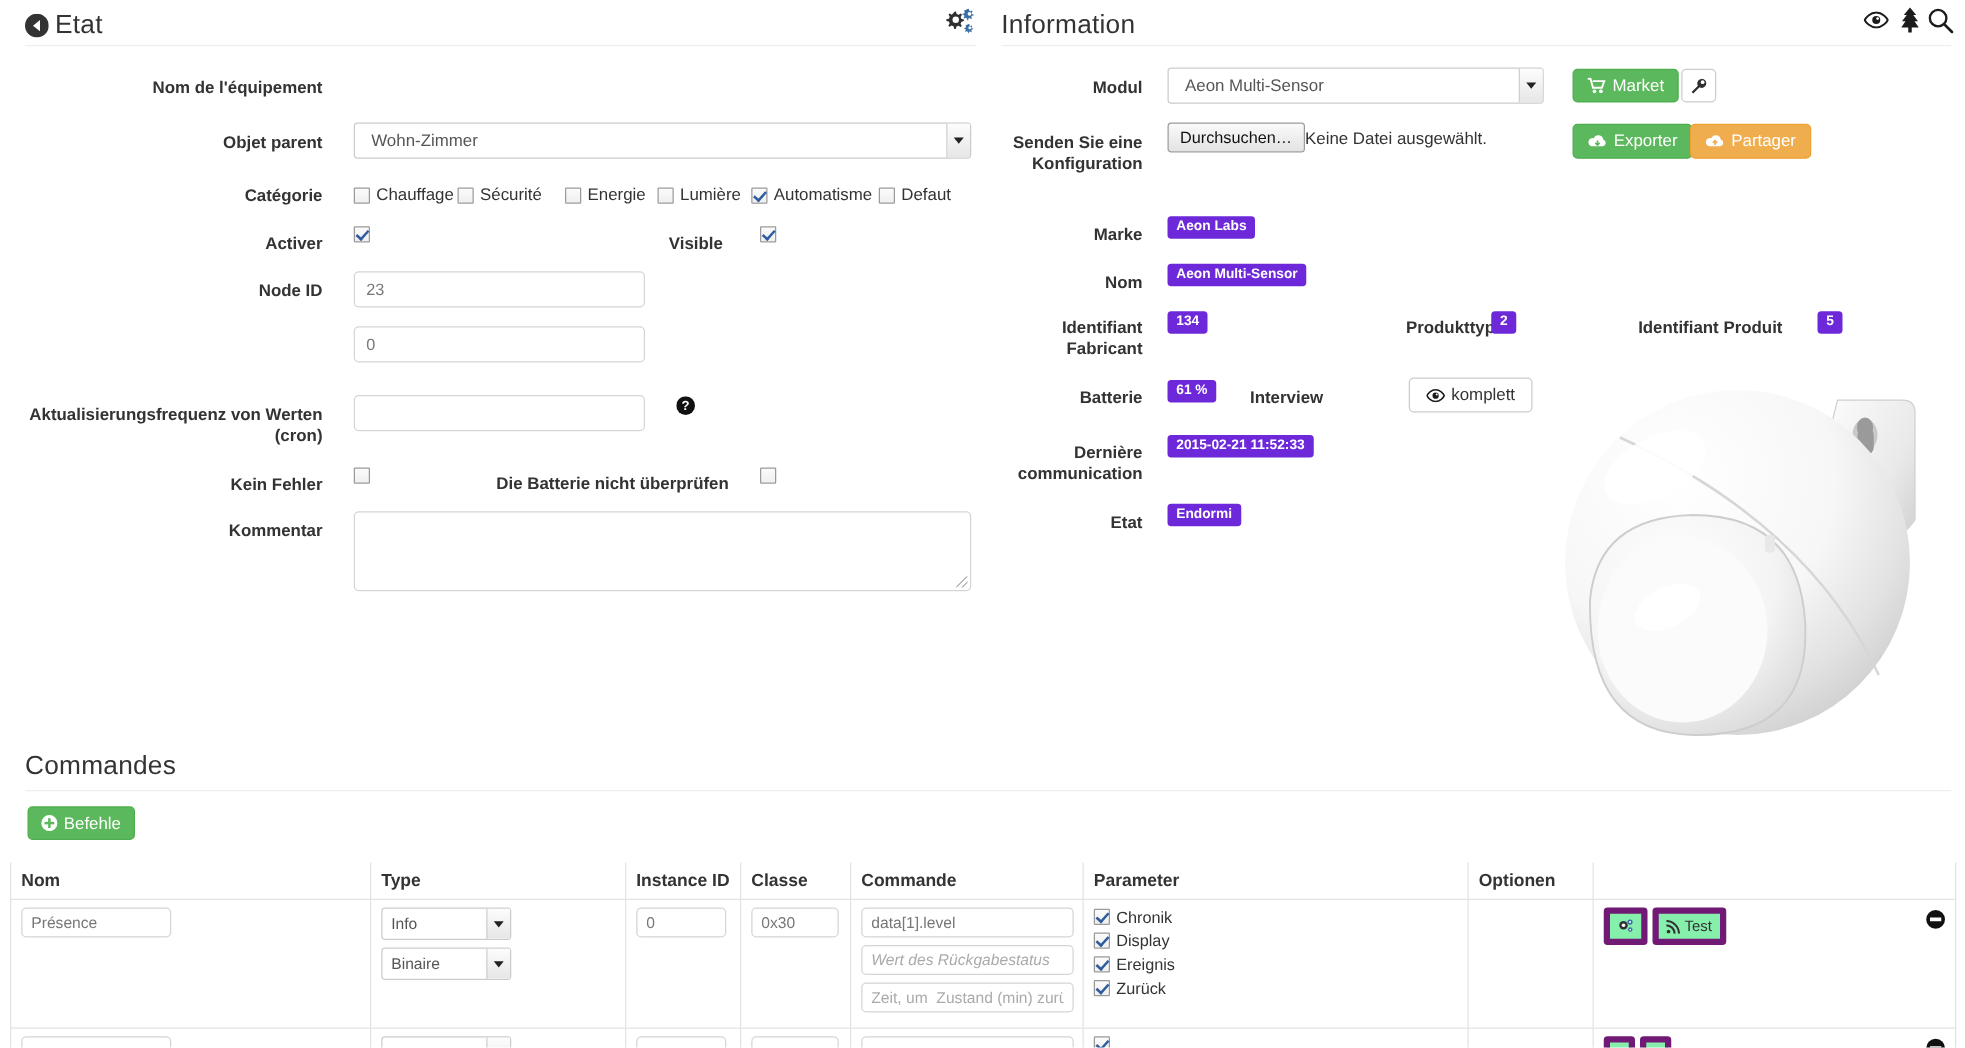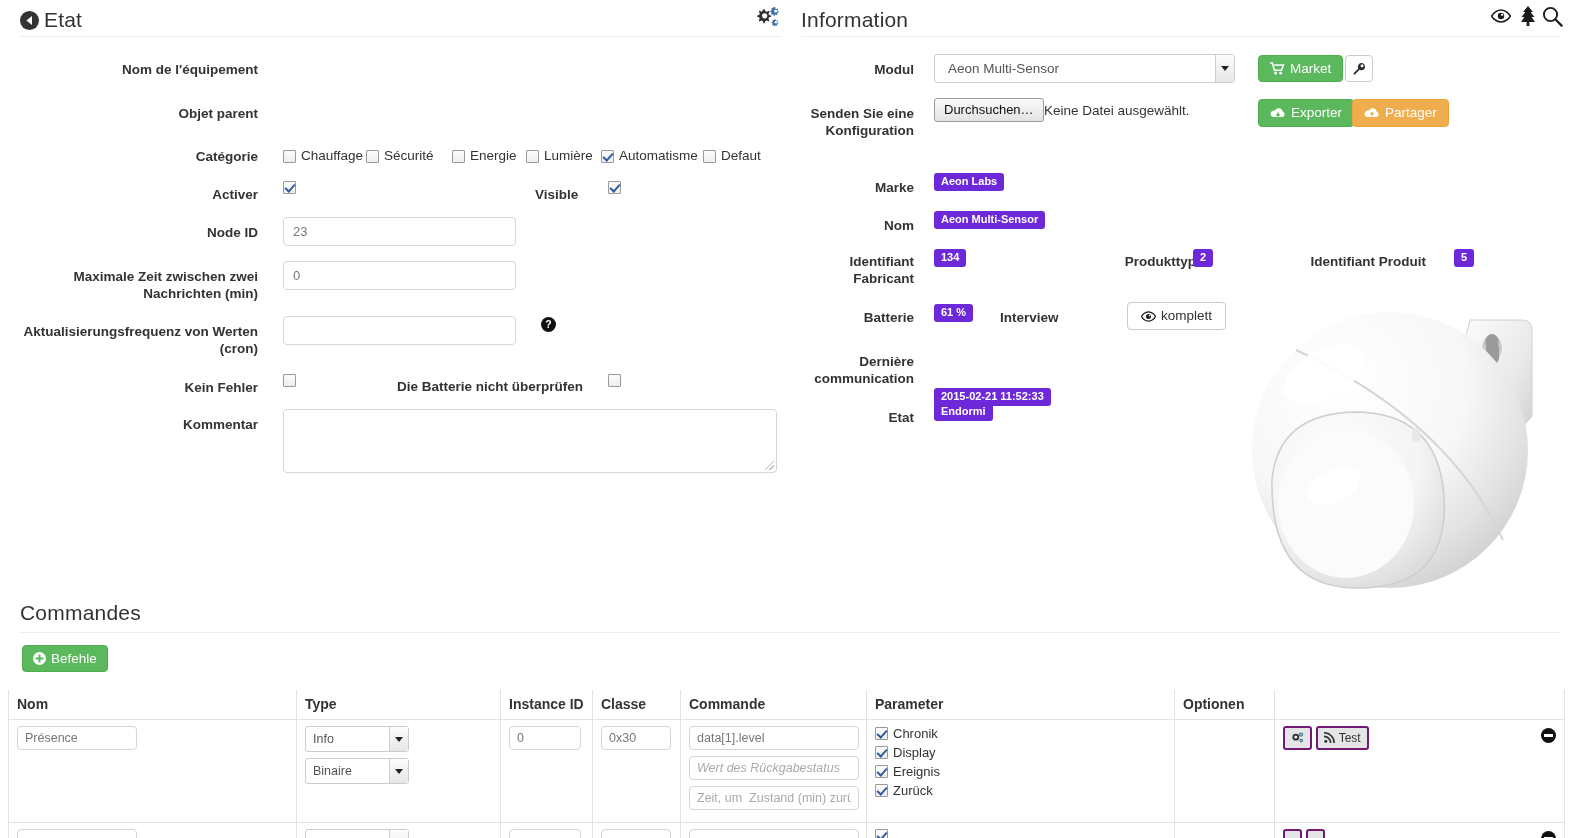--- a/index.html
+++ b/index.html
@@ -236,23 +236,23 @@
   .p-box.on::after {
     content:"";
     position:absolute; left:3px; top:0px;
     width:4px; height:8px;
     border: solid #2f5c9e;
     border-width: 0 2px 2px 0;
     transform: rotate(42deg);
   }
   .p-lbl { font-size:13px; color:#333; }
   .mini-btn {
-    display:inline-flex; align-items:flex-start; gap:4px;
-    border:2px solid #701a75; border-radius:3px;
-    background:#e5e5e5; color:#333;
+    display:inline-flex; align-items:flex-end; gap:4px;
+    border:5px solid #701a75; border-radius:3px;
+    background:#86efac; color:#333;
     font-size:12px; padding:4px 6px; line-height:1;
     font-family:"Liberation Sans", sans-serif;
     cursor:pointer;
     vertical-align: top;
   }
   .row-del {
     float:right;
     width:15px; height:15px;
     border-radius:50%;
     background:#111;
@@ -296,20 +296,28 @@
         <path d="M19.9 13.2l.6.08.12 1.08.8.44 1.0-.44.4.48-.6.92.24.88 1.08.2-.05.6-1.08.16-.4.8.48.96-.5.4-.92-.58-.88.28-.2 1.08-.6-.05-.16-1.08-.8-.4-.96.48-.4-.5.58-.92-.28-.88-1.08-.2.05-.6 1.08-.16.4-.8-.48-.96z"></path>
         <circle cx="20.85" cy="16.2" r="1.2" fill="#fff"></circle>
       </g>
     </svg>
   </div>
   <div class="panel-rule" style="left:20px; top:36px; width:761px;"></div>
 
   <div class="form-label" style="left:20px; top:61px; width:238px;">Nom de l'équipement</div>
 
   <div class="form-label" style="left:20px; top:105px; width:238px;">Objet parent</div>
+  <div class="sel-wrap" style="left:283px; top:98px; width:494px; height:29px;">
+    <select>
+      <option>Wohn-Zimmer</option>
+    </select>
+    <span class="sel-arrow">
+        <i></i>
+      </span>
+  </div>
 
   <div class="form-label" style="left:20px; top:148px; width:238px;">Catégorie</div>
   <div id="category-row" style="position:absolute; left:283px; top:148px; height:18px;">
       <div class="cbx" style="left: 0px; top: 2px;"></div>
       <div class="cbx-txt" style="left: 18px; top: 0px;">Chauffage</div>
       <div class="cbx" style="left: 83px; top: 2px;"></div>
       <div class="cbx-txt" style="left: 101px; top: 0px;">Sécurité</div>
       <div class="cbx" style="left: 169px; top: 2px;"></div>
       <div class="cbx-txt" style="left: 187px; top: 0px;">Energie</div>
       <div class="cbx" style="left: 243px; top: 2px;"></div>
@@ -321,21 +329,20 @@
     </div>
 
   <div class="form-label" style="left:20px; top:186px; width:238px;">Activer</div>
   <div class="cbx on" style="left:283px; top:181px;"></div>
   <div class="cbx-txt cbx-bold" style="left:535px; top:187px;">Visible</div>
   <div class="cbx on" style="left:608px; top:181px;"></div>
 
   <div class="form-label" style="left:20px; top:224px; width:238px;">Node ID</div>
   <input class="inp" style="left: 283px; top: 217px; width: 233px; height: 29px;" value="23">
 
-  <div class="form-label" style="left:20px; top:268px; width:238px;">Maximale Zeit zwischen zwei Nachrichten (min)</div>
   <input class="inp" style="left: 283px; top: 261px; width: 233px; height: 29px;" value="0">
 
   <div class="form-label" style="left:20px; top:323px; width:238px;">Aktualisierungsfrequenz von Werten (cron)</div>
   <input class="inp" style="left: 283px; top: 316px; width: 233px; height: 29px;" value="">
   <div style="position:absolute; left:541px; top:317px; width:15px; height:15px;">
     <svg width="15" height="15" viewBox="0 0 15 15">
       <circle cx="7.5" cy="7.5" r="7.5" fill="#111"></circle>
       <text x="7.5" y="11.4" font-family="Liberation Sans, sans-serif" font-size="10.5" font-weight="bold" fill="#fff" text-anchor="middle">?</text>
     </svg>
   </div>
@@ -487,21 +494,21 @@
       <svg width="15" height="11" viewBox="0 0 15 11">
         <path d="M7.5 .8C4 .8 1.3 3.6 .6 5.5c.7 1.9 3.4 4.7 6.9 4.7s6.2-2.8 6.9-4.7C13.7 3.6 11 .8 7.5 .8z" fill="none" stroke="#1c1c1c" stroke-width="1.2"></path>
         <circle cx="7.5" cy="5.5" r="2.5" fill="#1c1c1c"></circle>
         <circle cx="8.4" cy="4.6" r="0.8" fill="#fff"></circle>
       </svg>
     </span>
     <span>komplett</span>
   </button>
 
   <div class="form-label" style="left:801px; top:353px; width:113px;">Dernière communication</div>
-  <div class="badge" style="left:934px; top:348px;margin-top:40px;">2015-02-21 11:52:33</div>
+  <div class="badge" style="left:934px; top:348px;">2015-02-21 11:52:33</div>
 
   <div class="form-label" style="left:801px; top:409px; width:113px;">Etat</div>
   <div class="badge" style="left:934px; top:403px;">Endormi</div>
 
   <div class="panel-head" style="left:20px; top:601px;">Commandes</div>
   <div class="panel-rule" style="left:20px; top:632px; width:1541px;"></div>
 
   <button class="btn btn-green" style="left:22px; top:645px; height:27px; padding:0 10px;">
     <span style="display:inline-flex;">
       <svg width="13" height="13" viewBox="0 0 13 13">

